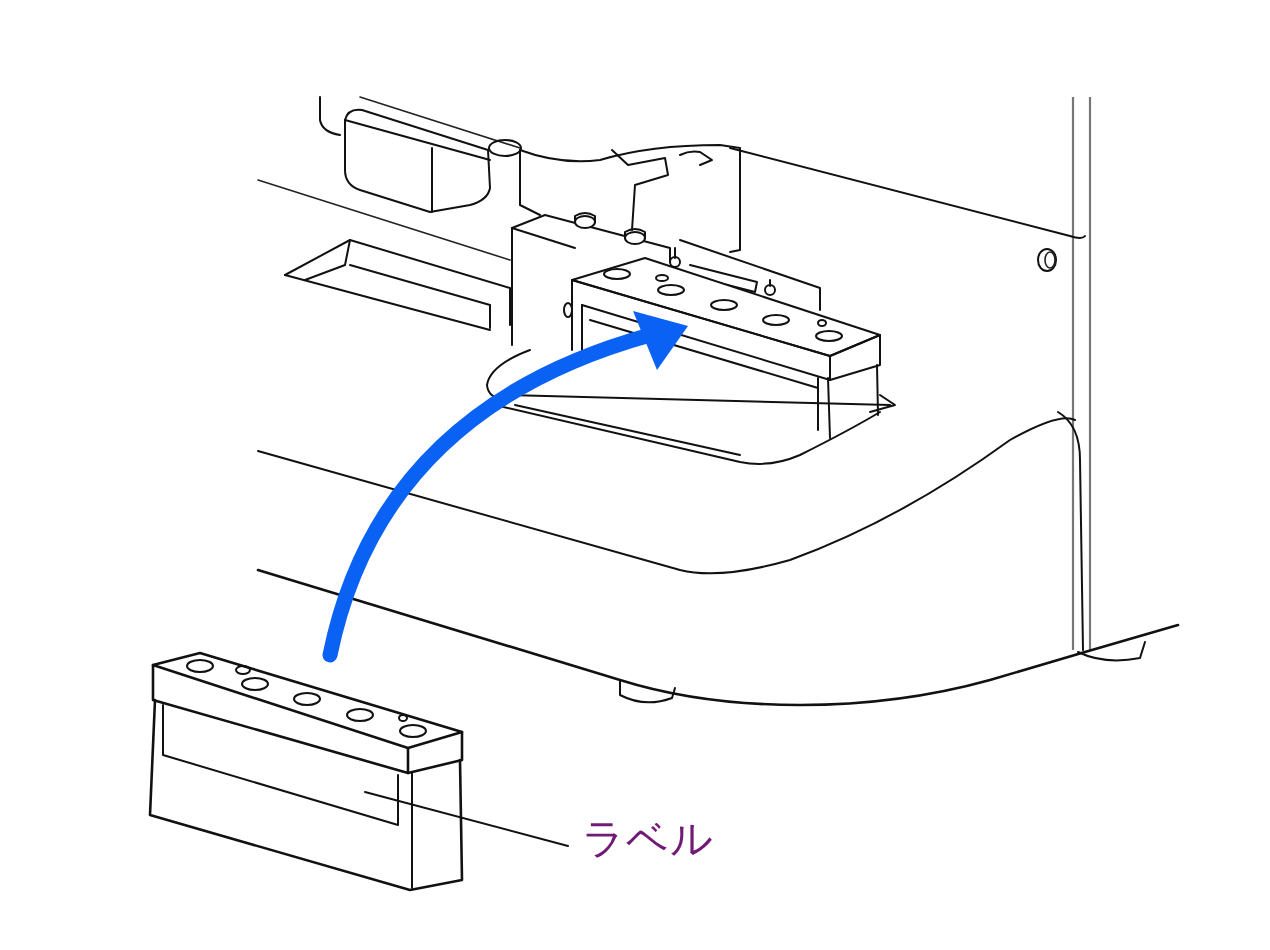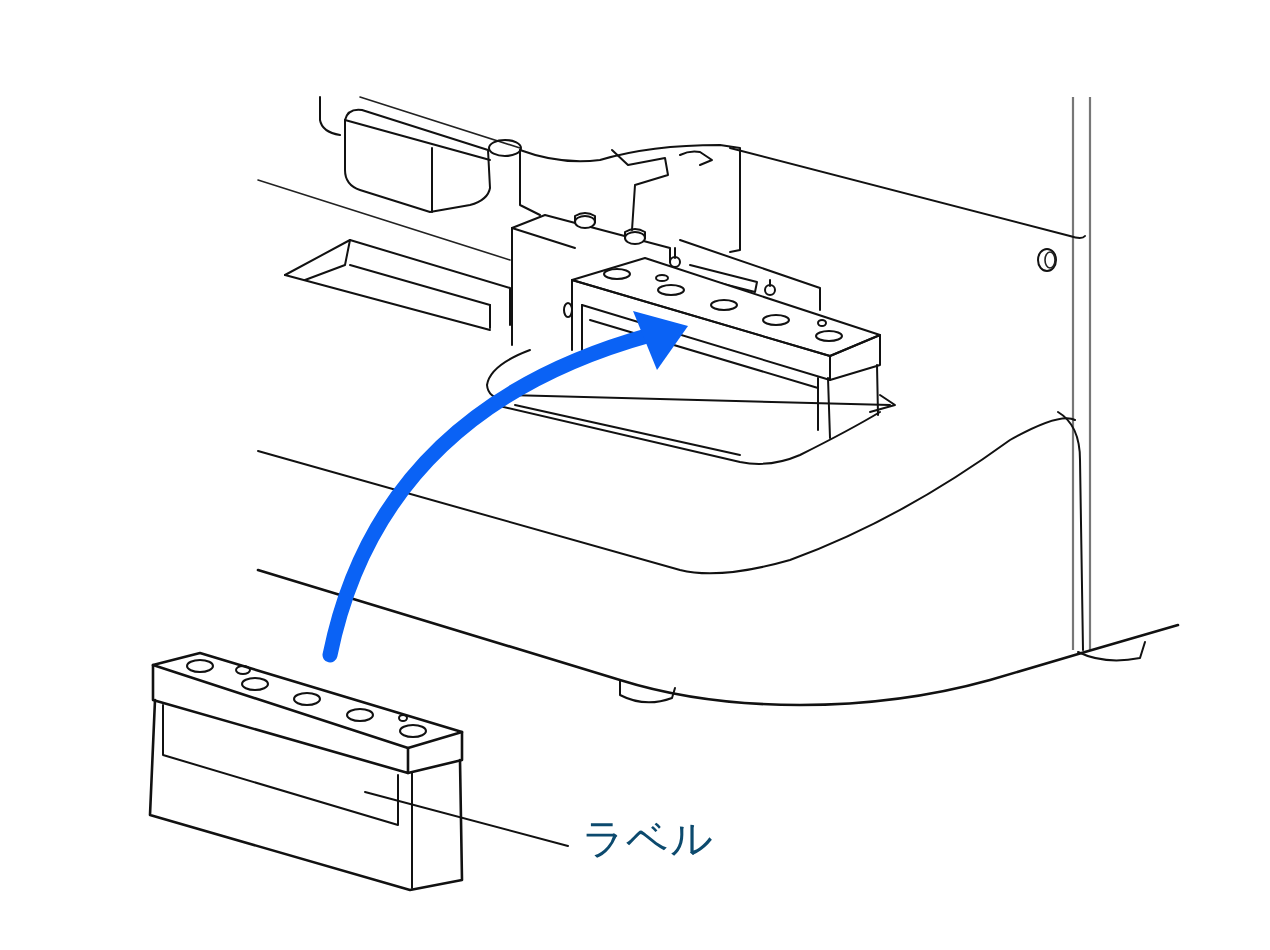--- a/index.html
+++ b/index.html
@@ -5,21 +5,21 @@
     html, body { margin: 0; padding: 0; background: #ffffff; }
     body { width: 1270px; height: 950px; position: relative; overflow: hidden;
            font-family: "DejaVu Sans", sans-serif; }
     #diagram { position: absolute; left: 0; top: 0; width: 1270px; height: 950px; }
     .ln { fill: none; stroke: #111; stroke-width: 2; stroke-linejoin: round; stroke-linecap: round; }
     .ln-thick { fill: none; stroke: #111; stroke-width: 2.6; stroke-linejoin: round; stroke-linecap: round; }
     .ln-thin { fill: none; stroke: #222; stroke-width: 1.6; stroke-linejoin: round; stroke-linecap: round; }
     .ln-grey { fill: none; stroke: #777; stroke-width: 2.2; }
     .fill-w { fill: #ffffff; }
     .callout-text { position: absolute; left: 582px; top: 818px; font-size: 42px;
-                    color: #0c4a6e; letter-spacing: 1px; line-height: 1; }
+                    color: #701a75; letter-spacing: 1px; line-height: 1; }
   </style>
 </head>
 <body>
 
 <svg id="diagram" viewBox="0 0 1270 950" xmlns="http://www.w3.org/2000/svg">
 
   <g>
     <line class="ln-grey" x1="1073" y1="97" x2="1073" y2="650"></line>
     <line class="ln-grey" x1="1090" y1="97" x2="1090" y2="650"></line>
     <path class="ln" d="M 730 148 L 1070 236 Q 1082 240 1085 236"></path>

